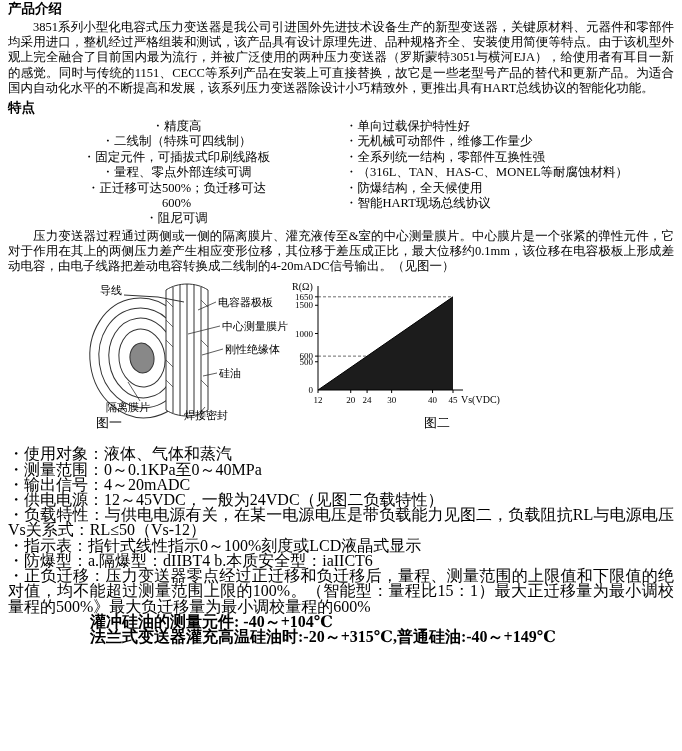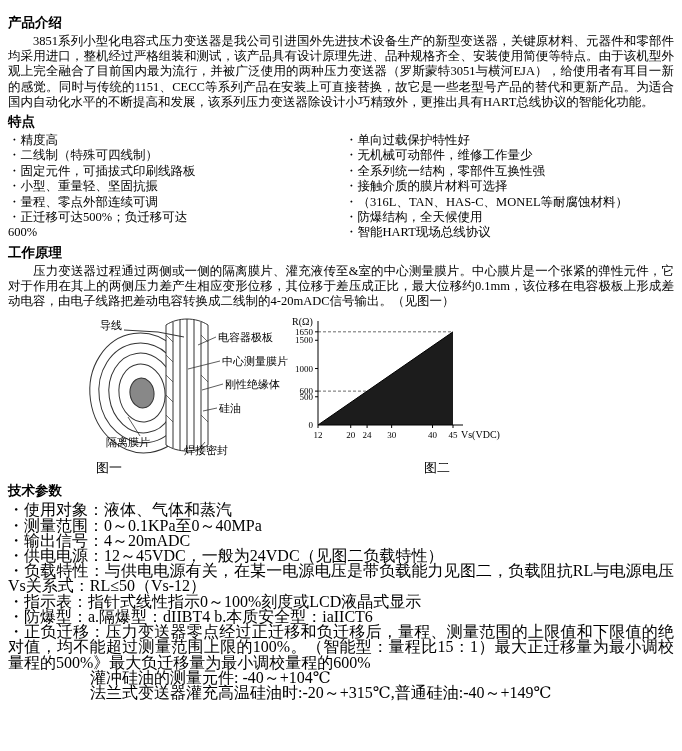--- a/index.html
+++ b/index.html
@@ -1,69 +1,67 @@
 <!DOCTYPE html>
 <html><head>
 <meta charset="utf-8">
 <style>
   html,body{margin:0;padding:0;}
   body{
     width:682px;height:751px;overflow:hidden;
     background:#ffffff;color:#000000;
     font-family:"Liberation Serif","DejaVu Serif",serif;
   }
-  .page{padding:0 8px 0 8px;margin-top:14px;}
+  .page{padding:0 8px 0 8px;}
   .sec-title{font-size:13.5px;font-weight:bold;margin:3px 0 2px 0;}
   .sec-title.first{margin-top:0;}
   .para{font-size:12.5px;line-height:15.2px;margin:0 0 2px 0;text-align:justify;text-indent:2em;}
   .feat-row{display:flex;font-size:12.5px;line-height:15.4px;margin-bottom:2px;}
-  .feat-left{width:337px;flex:none;}
+  .feat-left{width:337px;flex:none;text-align:center;}
   .feat-col div{white-space:nowrap;}
   .figure-row{position:relative;height:166px;margin:4px 0 2px 0;}
   #fig1{position:absolute;left:64px;top:0;}
   #fig2{position:absolute;left:262px;top:2px;}
-  .fig-cap{position:absolute;top:146px;font-size:13px;}
+  .fig-cap{position:absolute;top:136px;font-size:13px;}
   .cap1{left:88px;}
   .cap2{left:416px;}
   .params{font-size:16px;line-height:15.2px;}
   .param{text-align:justify;}
-  .param.indent{margin-left:82px;}
+  .param.indent{margin-left:82px;font-weight:bold;}
   svg text{font-family:"Liberation Serif","DejaVu Serif",serif;}
 </style>
 </head>
 <body>
 
 <div class="page">
 
   <div class="sec-title first">产品介绍</div>
   <p class="para">3851系列小型化电容式压力变送器是我公司引进国外先进技术设备生产的新型变送器，关键原材料、元器件和零部件均采用进口，整机经过严格组装和测试，该产品具有设计原理先进、品种规格齐全、安装使用简便等特点。由于该机型外观上完全融合了目前国内最为流行，并被广泛使用的两种压力变送器（罗斯蒙特3051与横河EJA），给使用者有耳目一新的感觉。同时与传统的1151、CECC等系列产品在安装上可直接替换，故它是一些老型号产品的替代和更新产品。为适合国内自动化水平的不断提高和发展，该系列压力变送器除设计小巧精致外，更推出具有HART总线协议的智能化功能。</p>
 
   <div class="sec-title">特点</div>
   <div class="feat-row">
     <div class="feat-col feat-left">
       <div>・精度高</div>
       <div>・二线制（特殊可四线制）</div>
       <div>・固定元件，可插拔式印刷线路板</div>
-      <div>・小型、重量轻、坚固抗振</div>
       <div>・量程、零点外部连续可调</div>
       <div>・正迁移可达500%；负迁移可达</div>
       <div>600%</div>
+      <div>・阻尼可调</div>
     </div>
     <div class="feat-col">
       <div>・单向过载保护特性好</div>
       <div>・无机械可动部件，维修工作量少</div>
       <div>・全系列统一结构，零部件互换性强</div>
-      <div>・接触介质的膜片材料可选择</div>
       <div>・（316L、TAN、HAS-C、MONEL等耐腐蚀材料）</div>
       <div>・防爆结构，全天候使用</div>
       <div>・智能HART现场总线协议</div>
     </div>
   </div>
 
-  <div class="sec-title">工作原理</div>
   <p class="para">压力变送器过程通过两侧或一侧的隔离膜片、灌充液传至&amp;室的中心测量膜片。中心膜片是一个张紧的弹性元件，它对于作用在其上的两侧压力差产生相应变形位移，其位移于差压成正比，最大位移约0.1mm，该位移在电容极板上形成差动电容，由电子线路把差动电容转换成二线制的4-20mADC信号输出。（见图一）</p>
 
   <div class="figure-row">
 
     <svg id="fig1" width="300" height="146" viewBox="0 0 300 146">
       <g stroke="#333" fill="none" stroke-width="1">
         <g transform="rotate(-8 70 80)">
           <ellipse cx="70" cy="80" rx="52" ry="60"></ellipse>
           <ellipse cx="70" cy="80" rx="43" ry="50"></ellipse>
           <ellipse cx="70" cy="80" rx="33" ry="40"></ellipse>
@@ -138,21 +136,20 @@
         <line x1="183" y1="110" x2="183" y2="113" stroke="#000"></line>
         <text x="183" y="123" text-anchor="middle" font-size="9">45</text>
         <text x="22" y="10" font-size="10">R(Ω)</text>
         <text x="191" y="123" font-size="10">Vs(VDC)</text>
       </svg>
 
     <div class="fig-cap cap1">图一</div>
     <div class="fig-cap cap2">图二</div>
   </div>
 
-  <div class="sec-title">技术参数</div>
   <div class="params">
     <div class="param">・使用对象：液体、气体和蒸汽</div>
     <div class="param">・测量范围：0～0.1KPa至0～40MPa</div>
     <div class="param">・输出信号：4～20mADC</div>
     <div class="param">・供电电源：12～45VDC，一般为24VDC（见图二负载特性）</div>
     <div class="param">・负载特性：与供电电源有关，在某一电源电压是带负载能力见图二，负载阻抗RL与电源电压Vs关系式：RL≤50（Vs-12）</div>
     <div class="param">・指示表：指针式线性指示0～100%刻度或LCD液晶式显示</div>
     <div class="param">・防爆型：a.隔爆型：dIIBT4 b.本质安全型：iaIICT6</div>
     <div class="param">・正负迁移：压力变送器零点经过正迁移和负迁移后，量程、测量范围的上限值和下限值的绝对值，均不能超过测量范围上限的100%。（智能型：量程比15：1）最大正迁移量为最小调校量程的500%》最大负迁移量为最小调校量程的600%</div>
     <div class="param indent">灌冲硅油的测量元件: -40～+104℃</div>

